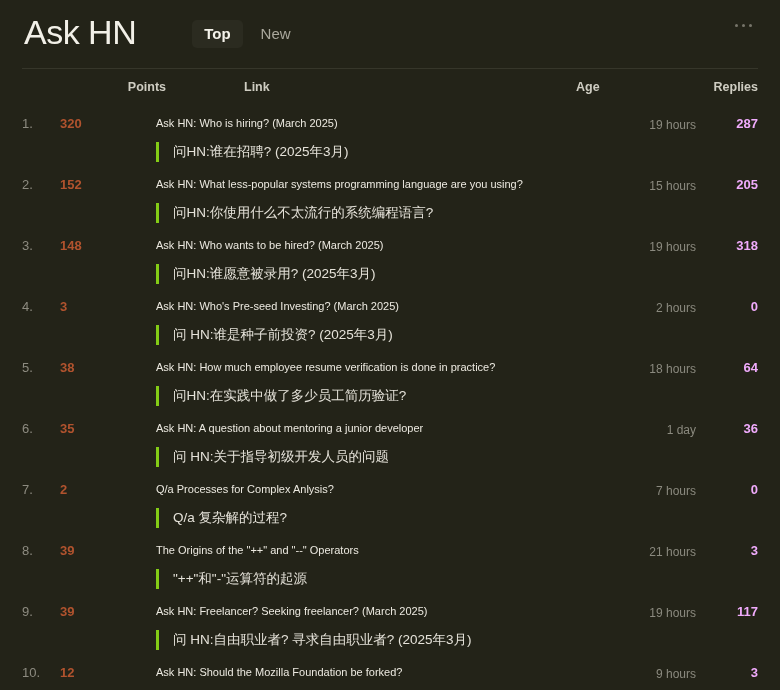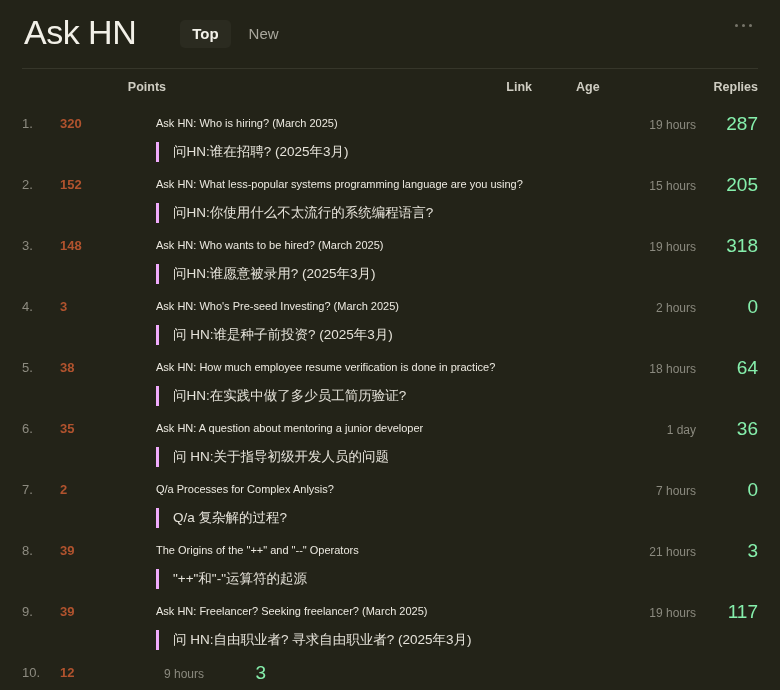--- a/index.html
+++ b/index.html
@@ -23,20 +23,21 @@
     box-sizing: border-box;
   }
 
   
   .topbar {
     position: relative;
     height: 68px;
     padding: 0 24px;
     display: flex;
     align-items: center;
+    gap: 12px;
   }
   .app-title {
     font-size: 34px;
     font-weight: 400;
     letter-spacing: -0.5px;
     color: #f2f0e8;
     line-height: 1;
     margin: 0;
     padding-bottom: 4px;
   }
@@ -95,21 +96,21 @@
     display: flex;
     align-items: center;
     height: 36px;
     font-size: 12.5px;
     font-weight: 700;
     color: #cfcdc2;
     gap: 44px;
   }
   .c-rank  { width: 38px; flex: 0 0 38px; }
   .c-pts   { width: 62px; flex: 0 0 62px; text-align: right; padding-right: 6px; }
-  .c-link  { flex: 1 1 auto; padding-left: 28px; min-width: 0; text-align: right; }
+  .c-link  { flex: 1 1 auto; padding-left: 28px; min-width: 0; }
   .c-age   { width: 76px; flex: 0 0 76px; }
   .c-rep   { width: 62px; flex: 0 0 62px; text-align: right; }
 
   .row {
     display: flex;
     align-items: flex-start;
     min-height: 28px;
     padding-top: 8px;
   }
   .rank {
@@ -139,40 +140,40 @@
     line-height: 20px;
     white-space: nowrap;
     overflow: hidden;
     text-overflow: clip;
     cursor: pointer;
   }
   .trans {
     margin-top: 9px;
     margin-bottom: 4px;
     padding-left: 14px;
-    border-left: 3px solid #f0abfc;
+    border-left: 3px solid #84cc16;
     font-size: 13.5px;
     color: #e5e2d9;
     line-height: 20px;
     white-space: nowrap;
   }
   .age {
     width: 76px; flex: 0 0 76px;
     text-align: right;
     font-size: 12px;
     color: #8b8a7f;
     line-height: 20px;
     padding-top: 2px;
   }
   .rep {
     width: 62px; flex: 0 0 62px;
     text-align: right;
-    font-size: 19px;
-    font-weight: 400;
-    color: #86efac;
+    font-size: 13px;
+    font-weight: 700;
+    color: #f0abfc;
     line-height: 20px;
     padding-top: 1px;
   }
 </style>
 </head>
 <body>
 
 <div class="page">
 
   <div class="topbar">
@@ -289,19 +290,22 @@
           <div class="linkcell">
             <div class="title">Ask HN: Freelancer? Seeking freelancer? (March 2025)</div>
             <div class="trans">问 HN:自由职业者? 寻求自由职业者? (2025年3月)</div>
           </div>
           <div class="age">19 hours</div>
           <div class="rep">117</div>
         </div>
         <div class="row">
           <div class="rank">10.</div>
           <div class="pts">12</div>
+          <div class="linkcell">
+            <div class="title">Ask HN: Should the Mozilla Foundation be forked?</div>
+          </div>
           <div class="age">9 hours</div>
           <div class="rep">3</div>
         </div>
       </div>
 
   </div>
 </div>
 
 </body></html>

